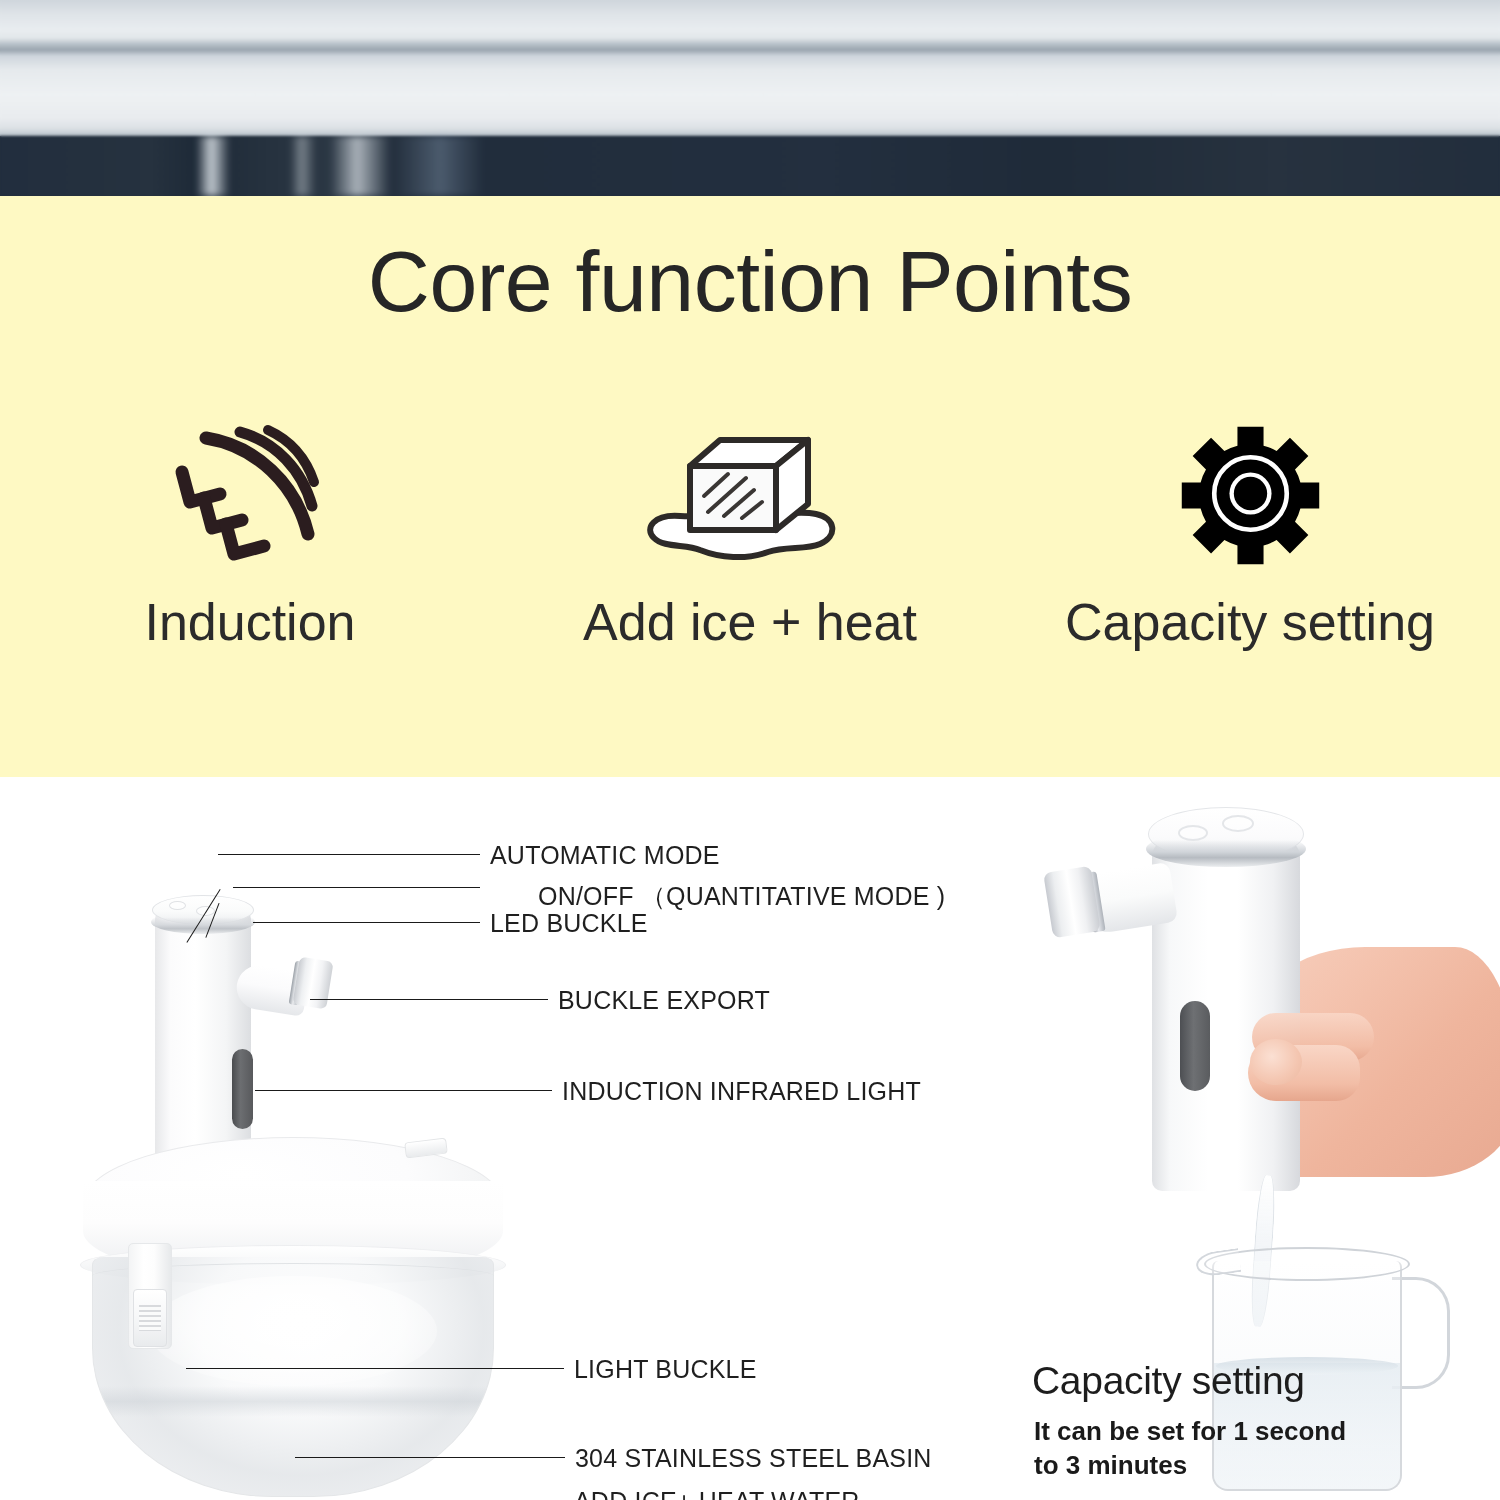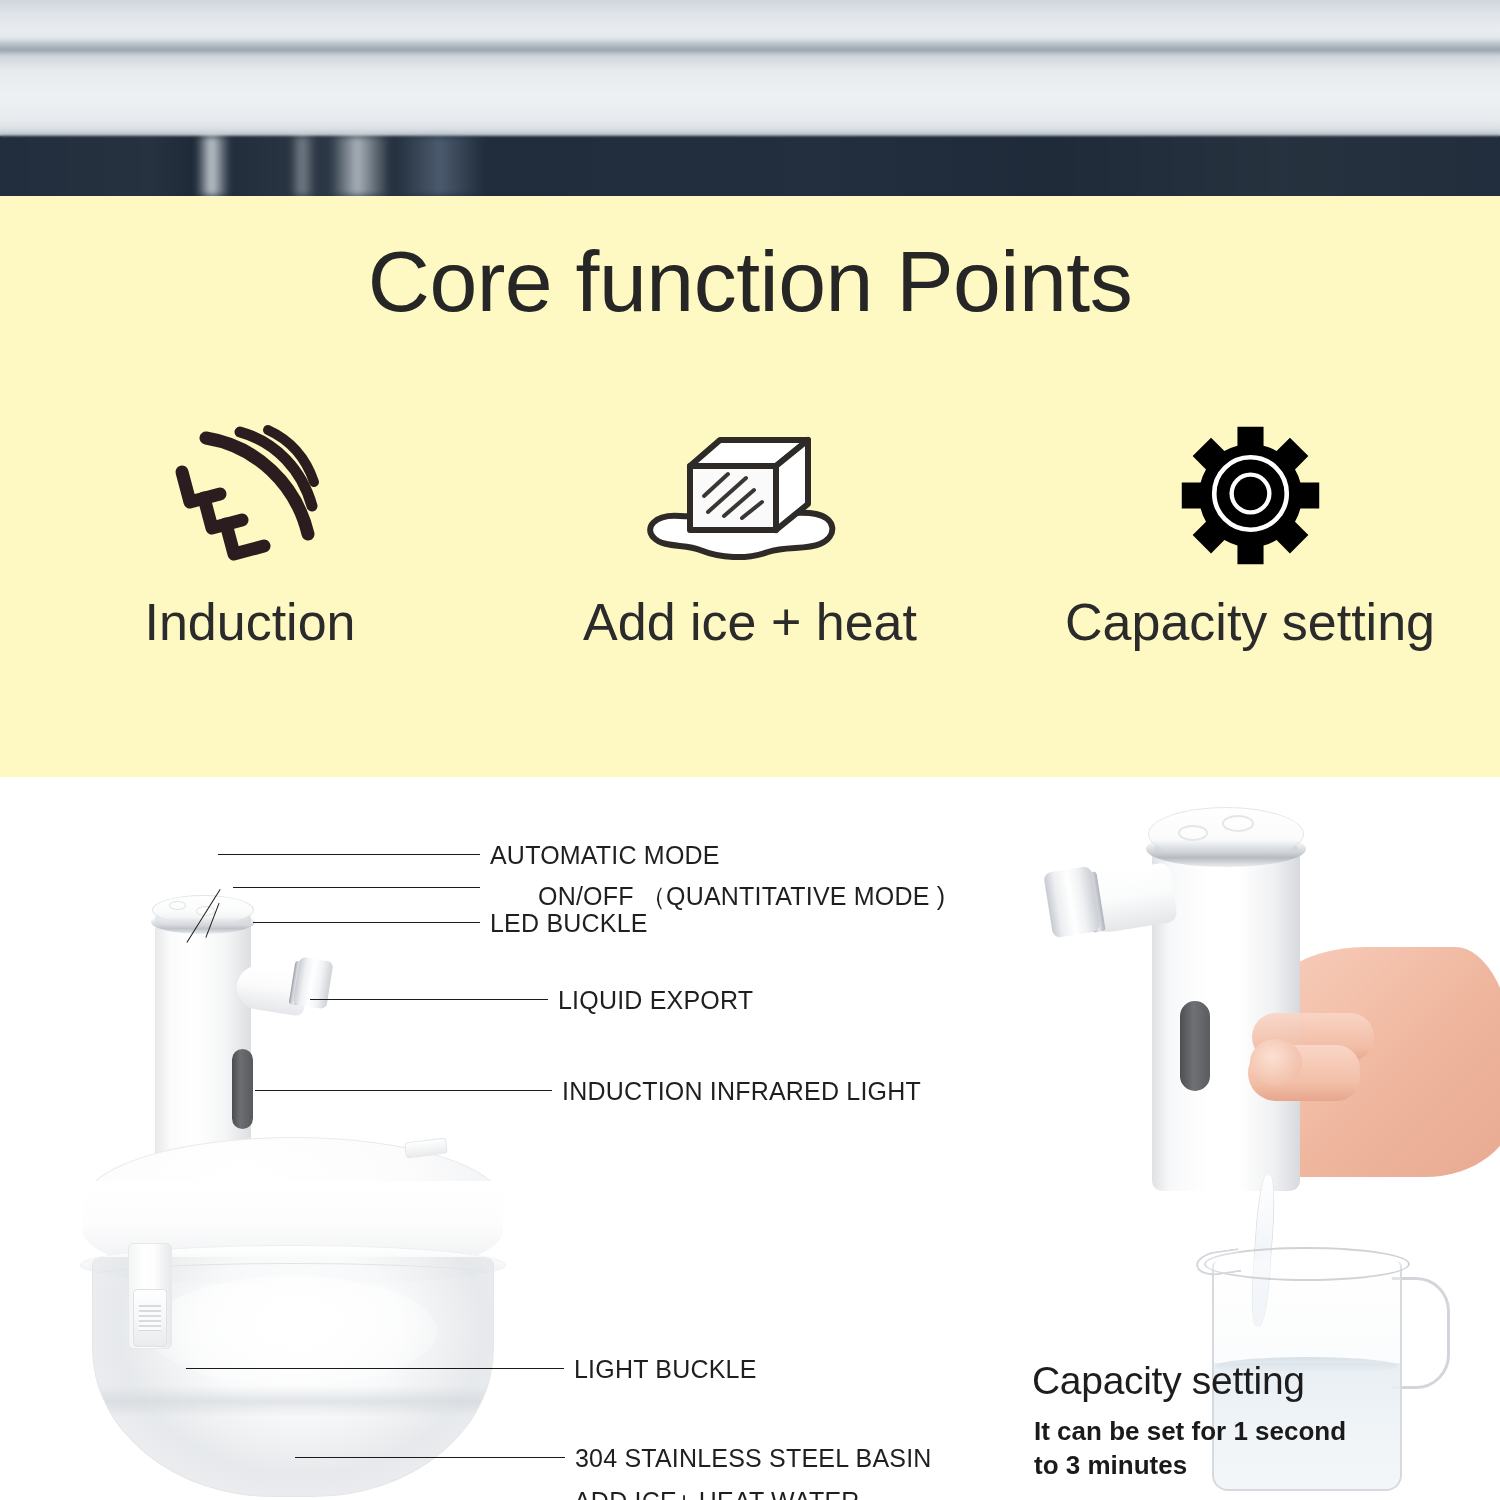--- a/index.html
+++ b/index.html
@@ -425,21 +425,21 @@
 
       <div class="leader" style="left:255px; top:313px; width:297px;"></div>
 
       <div class="leader" style="left:186px; top:591px; width:378px;"></div>
 
       <div class="leader" style="left:295px; top:680px; width:270px;"></div>
 
       <div class="lbl" style="left:490px; top:64px;">AUTOMATIC MODE</div>
       <div class="lbl" style="left:490px; top:103px;margin-left:48px;">ON/OFF  （QUANTITATIVE MODE )</div>
       <div class="lbl" style="left:490px; top:132px;">LED BUCKLE</div>
-      <div class="lbl" style="left:558px; top:209px;">LIQUID EXPORT</div>
+      <div class="lbl" style="left:558px; top:209px;">BUCKLE EXPORT</div>
       <div class="lbl" style="left:562px; top:300px;">INDUCTION INFRARED LIGHT</div>
       <div class="lbl" style="left:574px; top:578px;">LIGHT BUCKLE</div>
       <div class="lbl" style="left:575px; top:667px;">304 STAINLESS STEEL BASIN</div>
       <div class="lbl" style="left:574px; top:710px;">ADD ICE+ HEAT WATER</div>
     </div>
 
     <div class="photo">
       <div class="hand"></div>
       <div class="hand-behind"></div>
 

